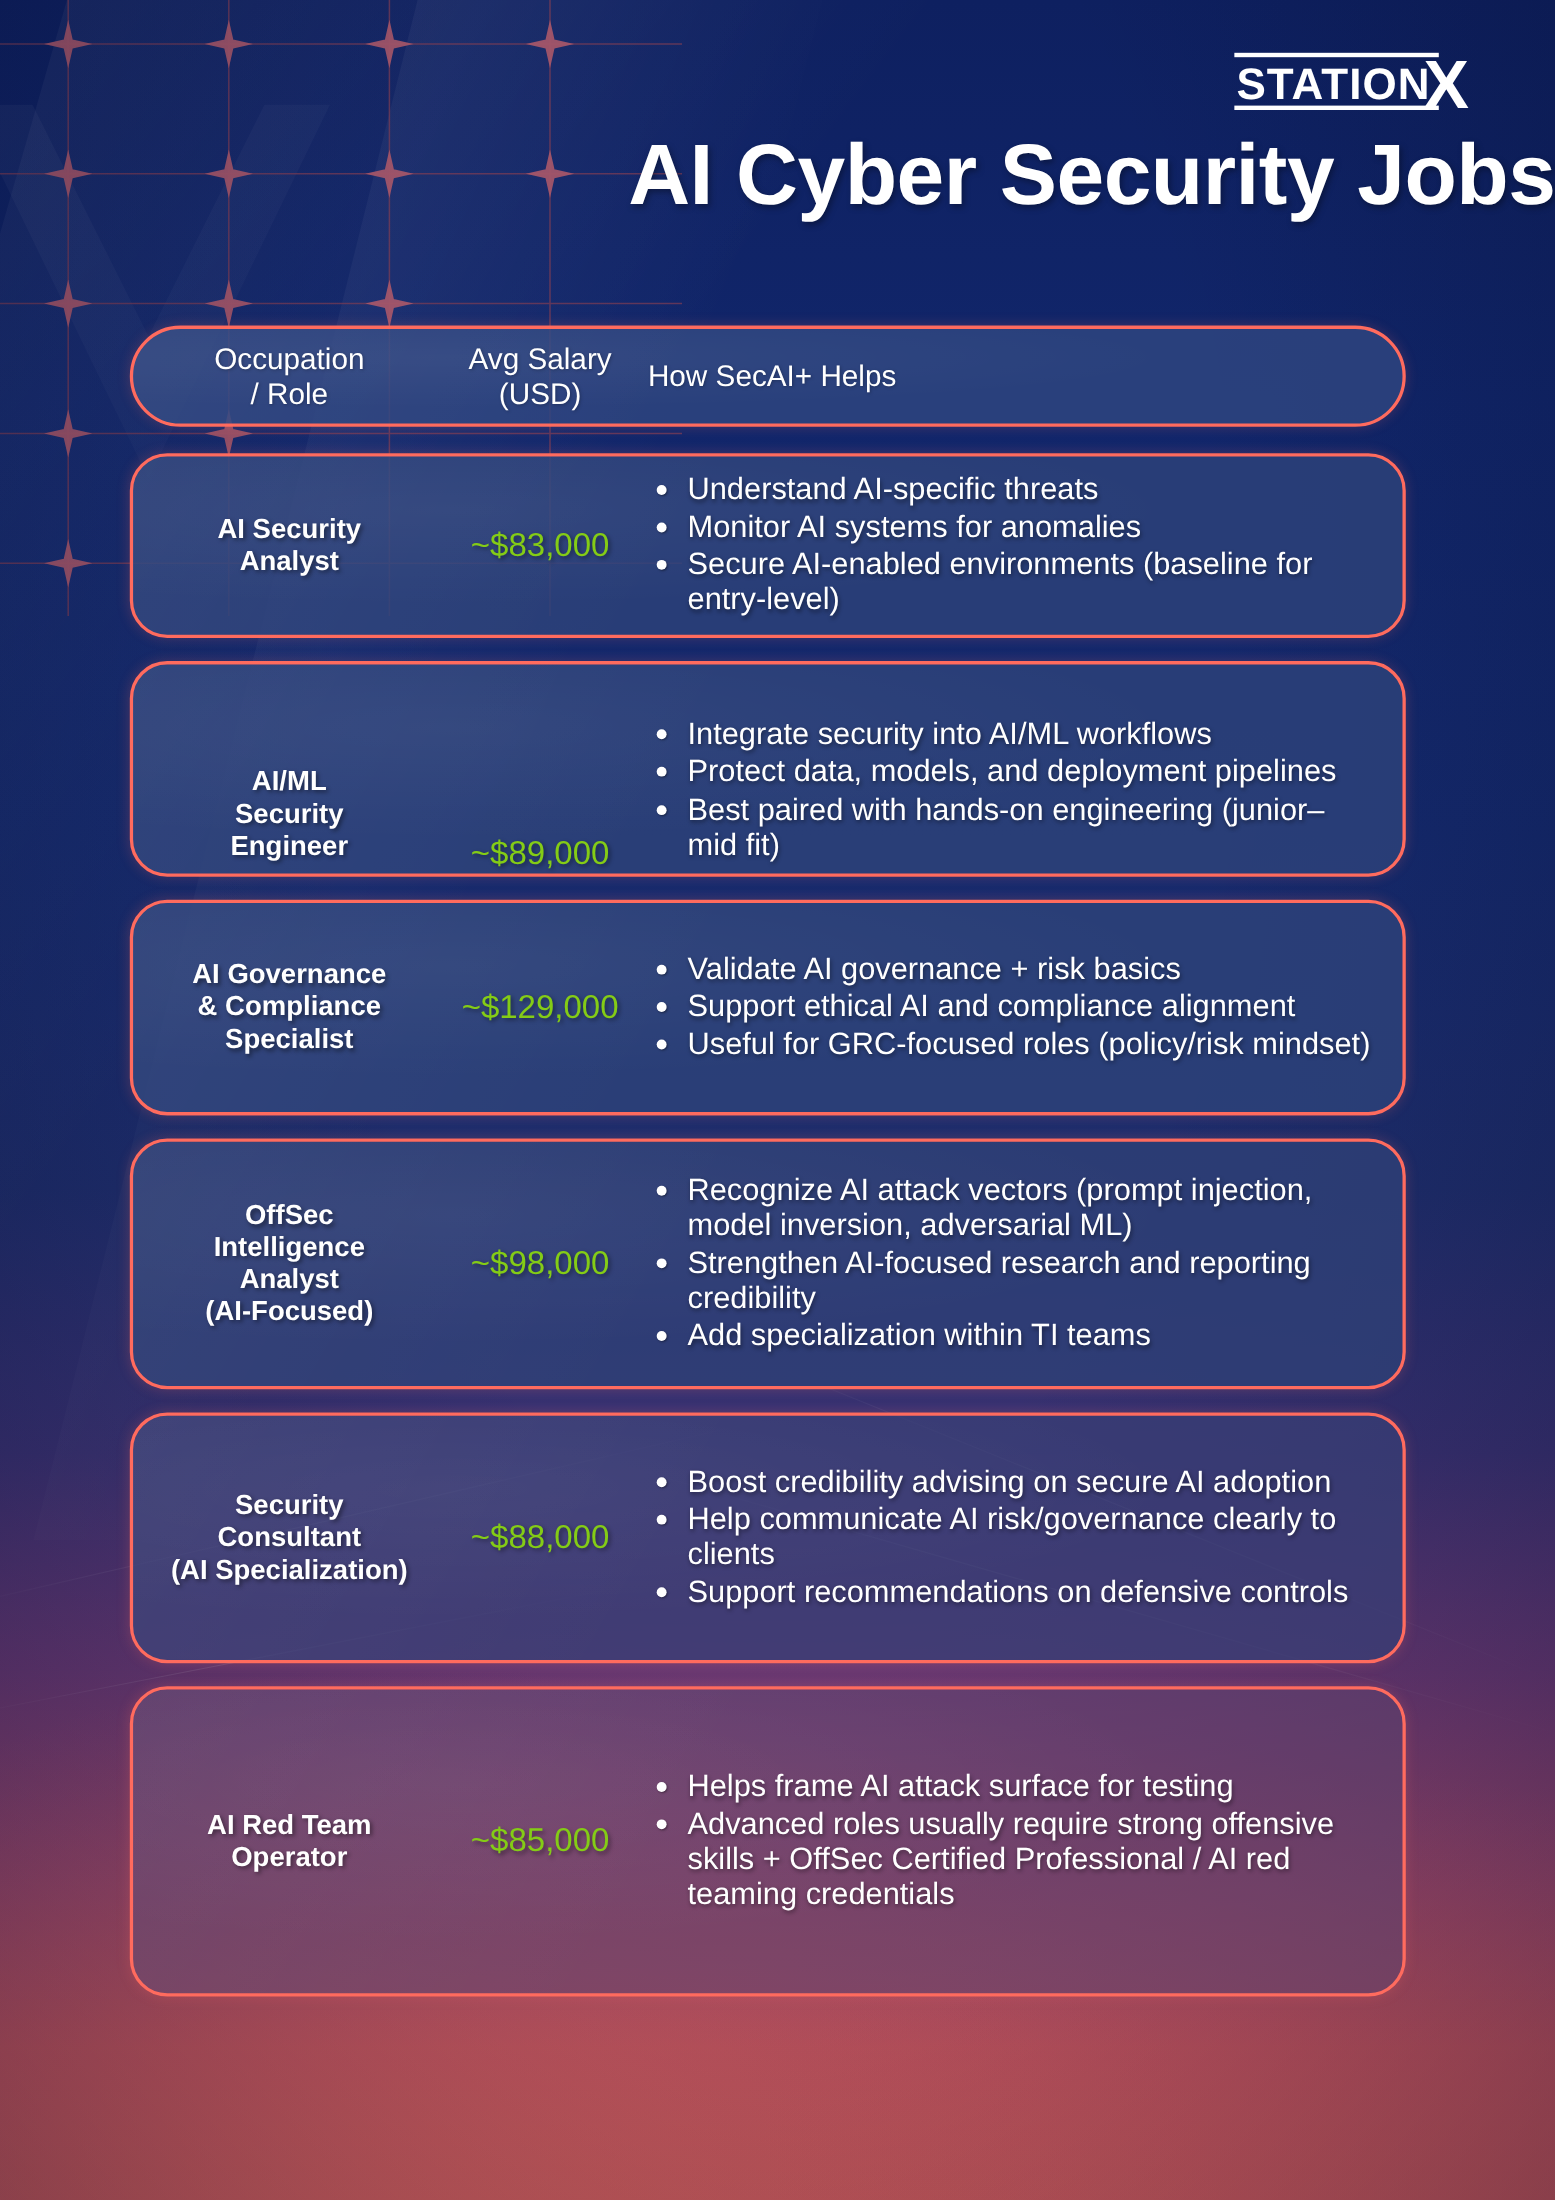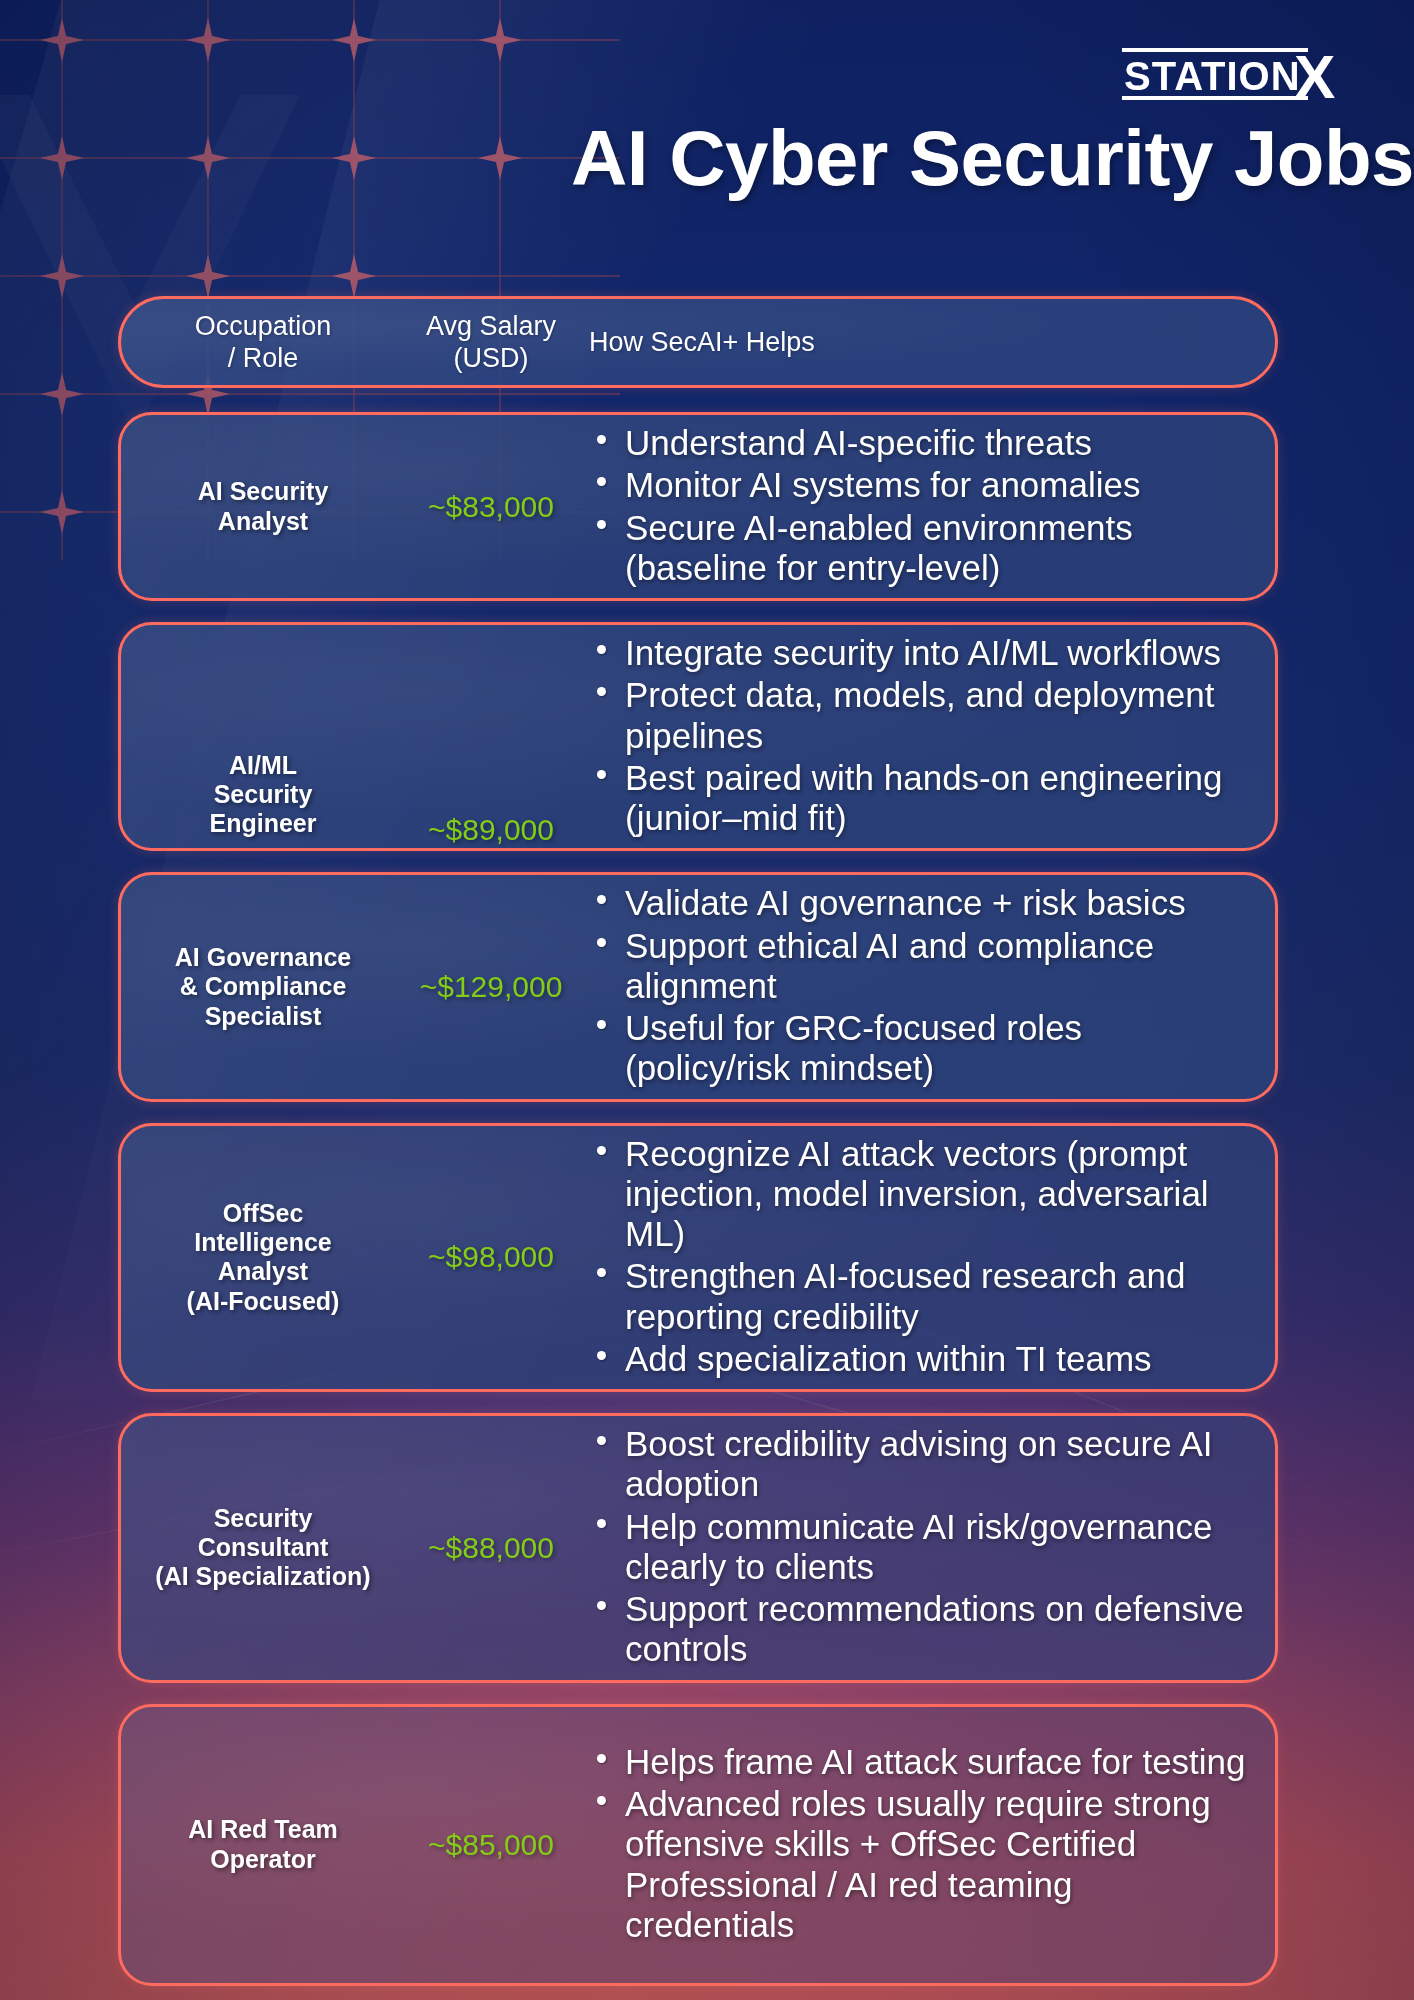--- a/index.html
+++ b/index.html
@@ -221,21 +221,21 @@
   }
   .col-helps ul {
     list-style: none;
     margin: 0;
     padding: 0;
   }
   .col-helps li {
     position: relative;
     padding-left: 36px;
     color: #ffffff;
-    font-size: 35px;
+    font-size: 28px;
     line-height: 1.15;
     margin-bottom: 2px;
     text-shadow: 1px 2px 4px rgba(0,0,0,0.45);
   }
   .col-helps li::before {
     content: "";
     position: absolute;
     left: 8px;
     top: 12px;
     width: 9px;

